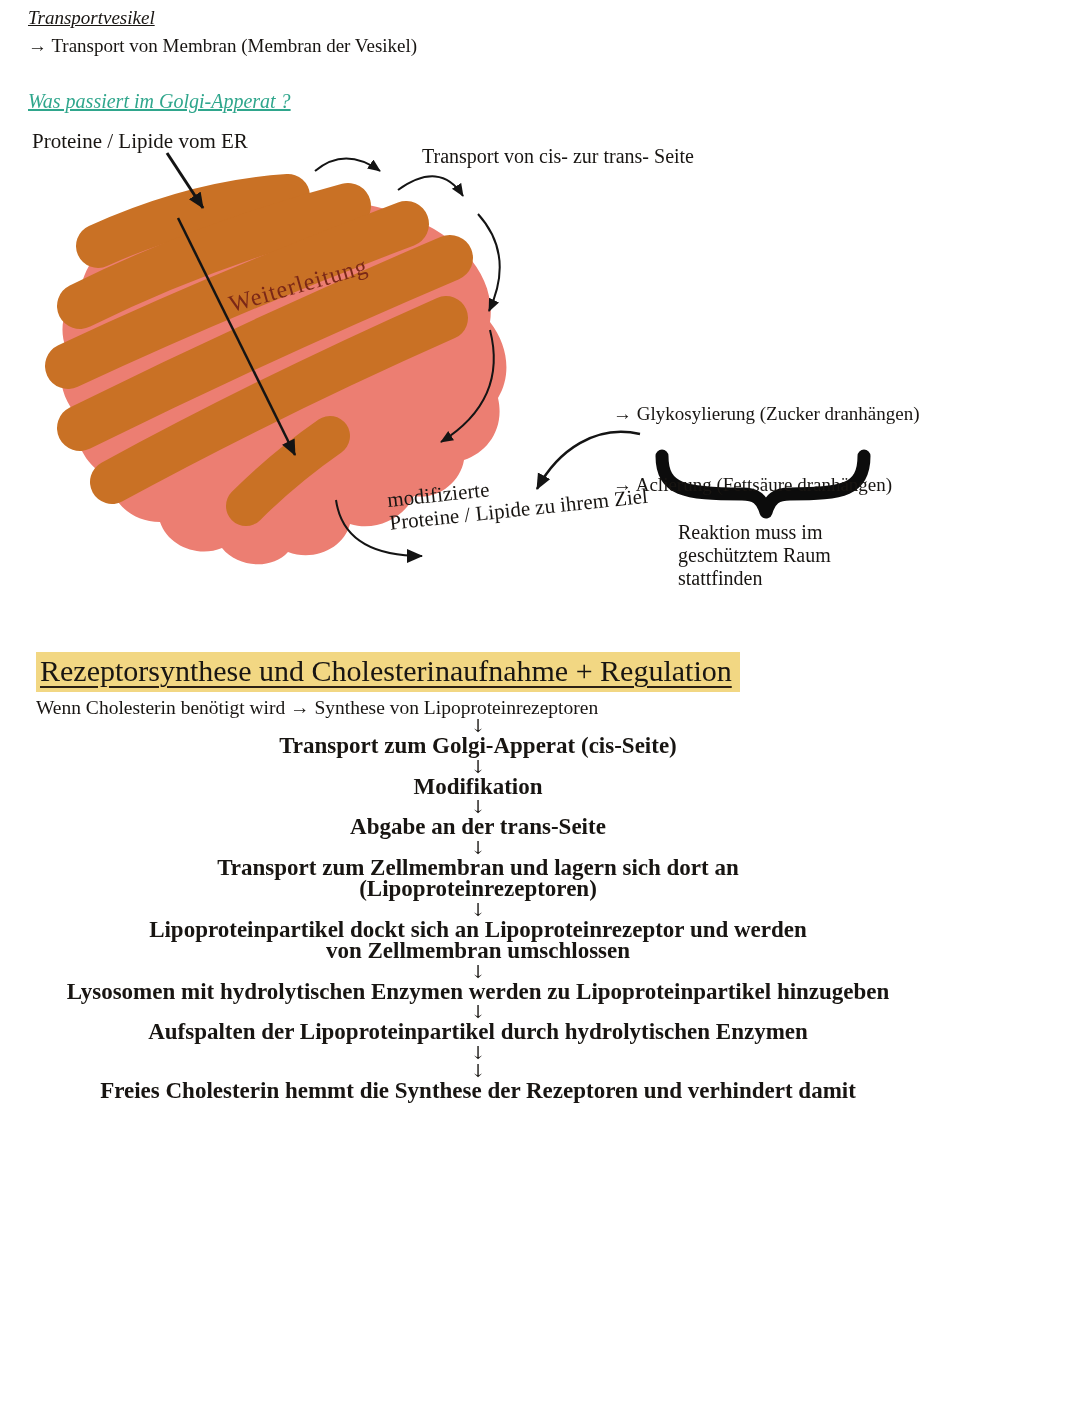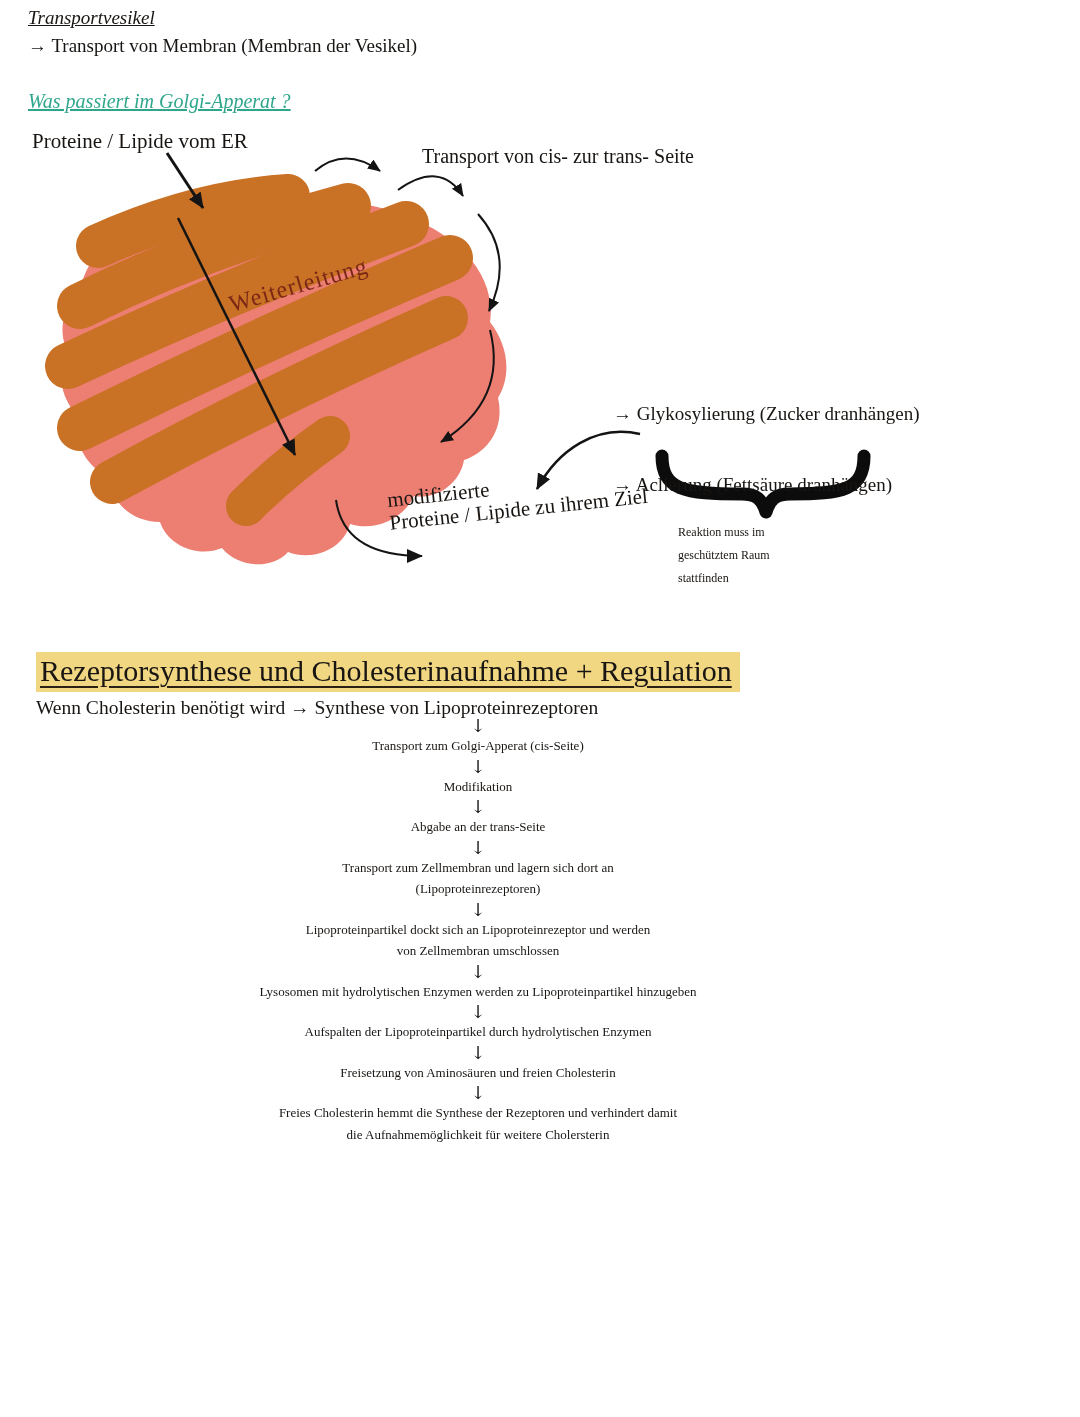--- a/index.html
+++ b/index.html
@@ -13,31 +13,31 @@
   .title{left:28px;top:7px;font-size:19px;font-style:italic;text-decoration:underline;}
   .intro-line{left:28px;font-size:19px;line-height:25px;}
   .question{left:28px;top:90px;font-size:20px;font-style:italic;color:var(--accent_teal);
             text-decoration:underline;}
   .er-label{left:32px;top:129px;font-size:21px;}
   .transport-label{left:422px;top:145px;font-size:20px;}
   .weiterleitung{left:226px;top:292px;font-size:24px;color:var(--weiterleitung_ink);
                  transform:rotate(-16deg);transform-origin:left top;letter-spacing:1px;}
   .glyko-line1{left:613px;top:403px;font-size:19px;}
   .glyko-line2{left:613px;top:426px;font-size:19px;margin-top:48px;}
-  .reaktion{left:678px;top:521px;font-size:12px;line-height:23px;}
+  .reaktion{left:678px;top:521px;font-size:20px;line-height:23px;}
   .mod-label{left:386px;top:489px;font-size:21px;line-height:23px;
              transform:rotate(-6deg);transform-origin:left top;}
   .heading{left:36px;top:643px;font-size:30px;background:var(--highlight);
            padding:2px 8px 4px 4px;text-decoration:underline;
            text-decoration-thickness:2px;text-underline-offset:5px;text-decoration-color:#2b2014;margin-top:9px;}
   .lead{left:36px;top:697px;font-size:19.5px;}
   .flow{left:0;top:716px;width:956px;text-align:center;}
   .flow-arrow{height:16px;line-height:16px;font-size:18px;margin:2px 0 1px 0;
               font-family:"DejaVu Serif","Liberation Serif",serif;}
-  .flow-step{font-size:13px;line-height:21.5px;}
+  .flow-step{font-size:23px;line-height:21.5px;font-weight:bold;}
   .golgi-body{fill:var(--golgi_pink);stroke:none;}
   .finger{fill:none;stroke:var(--golgi_orange);stroke-linecap:round;}
   .karrow{fill:none;stroke:#141414;}
   .brace{fill:none;stroke:#0c0c0c;stroke-width:13;stroke-linecap:round;stroke-linejoin:round;}
 </style>
 </head>
 <body>
 
 <div class="page">
 
@@ -141,23 +141,19 @@
     </div>
     <div class="flow-arrow">↓</div>
     <div class="flow-step">
       <div>Lysosomen mit hydrolytischen Enzymen werden zu Lipoproteinpartikel hinzugeben</div>
     </div>
     <div class="flow-arrow">↓</div>
     <div class="flow-step">
       <div>Aufspalten der Lipoproteinpartikel durch hydrolytischen Enzymen</div>
     </div>
     <div class="flow-arrow">↓</div>
-    <div class="flow-step">
-      <div>Freisetzung von Aminosäuren und freien Cholesterin</div>
-    </div>
     <div class="flow-arrow">↓</div>
     <div class="flow-step">
       <div>Freies Cholesterin hemmt die Synthese der Rezeptoren und verhindert damit</div>
-      <div>die Aufnahmemöglichkeit für weitere Cholersterin</div>
     </div>
   </div>
 
 </div>
 
 </body></html>

